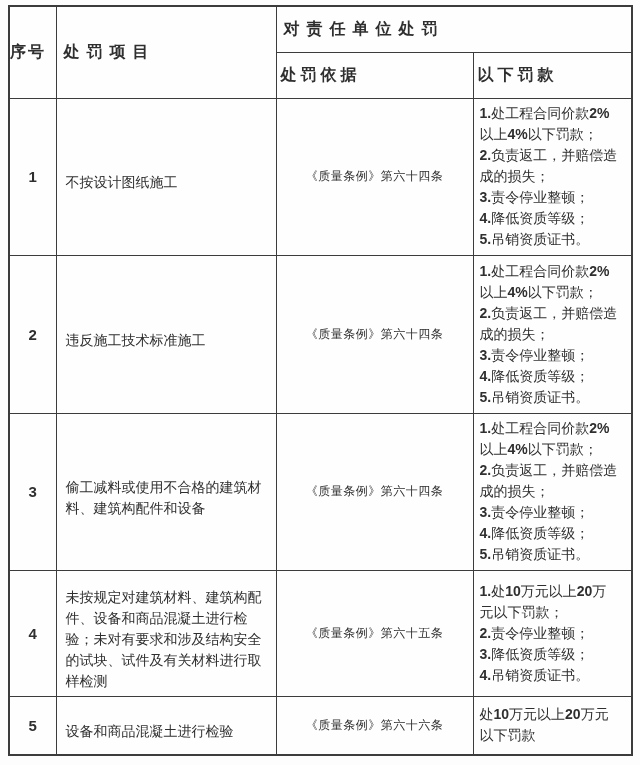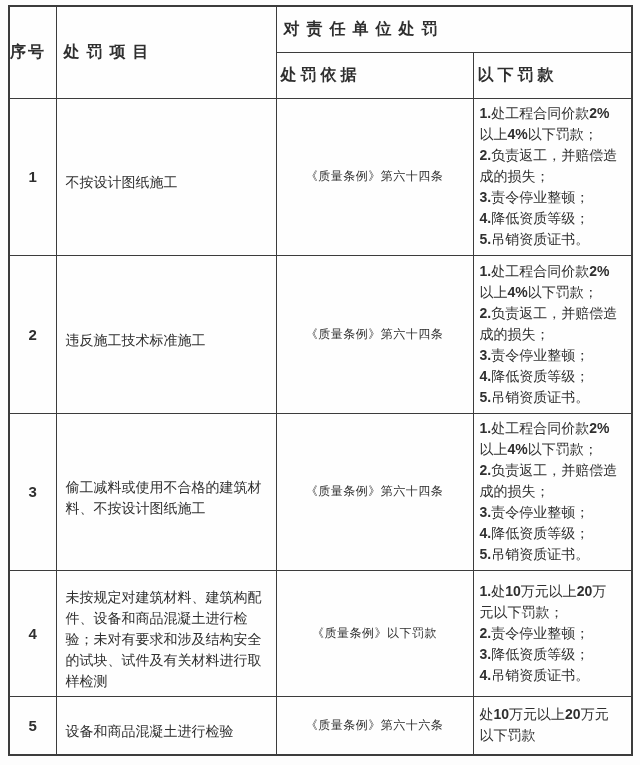--- a/index.html
+++ b/index.html
@@ -118,35 +118,35 @@
             <div class="content-line"><span class="bold">1.</span><span>处工程合同价款</span><span class="bold">2%</span><span>以上</span><span class="bold">4%</span><span>以下罚款；</span></div>
             <div class="content-line"><span class="bold">2.</span><span>负责返工，并赔偿造成的损失；</span></div>
             <div class="content-line"><span class="bold">3.</span><span>责令停业整顿；</span></div>
             <div class="content-line"><span class="bold">4.</span><span>降低资质等级；</span></div>
             <div class="content-line"><span class="bold">5.</span><span>吊销资质证书。</span></div>
           </td>
       </tr>
 
       <tr class="r3">
         <td class="c-index">3</td>
-        <td class="c-item">偷工减料或使用不合格的建筑材料、不按设计图纸施工</td>
+        <td class="c-item">偷工减料或使用不合格的建筑材料、建筑构配件和设备</td>
         <td class="c-basis">《质量条例》第六十四条</td>
         <td class="c-content">
             <div class="content-line"><span class="bold">1.</span><span>处工程合同价款</span><span class="bold">2%</span><span>以上</span><span class="bold">4%</span><span>以下罚款；</span></div>
             <div class="content-line"><span class="bold">2.</span><span>负责返工，并赔偿造成的损失；</span></div>
             <div class="content-line"><span class="bold">3.</span><span>责令停业整顿；</span></div>
             <div class="content-line"><span class="bold">4.</span><span>降低资质等级；</span></div>
             <div class="content-line"><span class="bold">5.</span><span>吊销资质证书。</span></div>
           </td>
       </tr>
 
       <tr class="r4">
         <td class="c-index">4</td>
         <td class="c-item">未按规定对建筑材料、建筑构配件、设备和商品混凝土进行检验；未对有要求和涉及结构安全的试块、试件及有关材料进行取样检测</td>
-        <td class="c-basis">《质量条例》以下罚款</td>
+        <td class="c-basis">《质量条例》第六十五条</td>
         <td class="c-content">
             <div class="content-line"><span class="bold">1.</span><span>处</span><span class="bold">10</span><span>万元以上</span><span class="bold">20</span><span>万元以下罚款；</span></div>
             <div class="content-line"><span class="bold">2.</span><span>责令停业整顿；</span></div>
             <div class="content-line"><span class="bold">3.</span><span>降低资质等级；</span></div>
             <div class="content-line"><span class="bold">4.</span><span>吊销资质证书。</span></div>
           </td>
       </tr>
 
       <tr class="r5">
         <td class="c-index">5</td>

